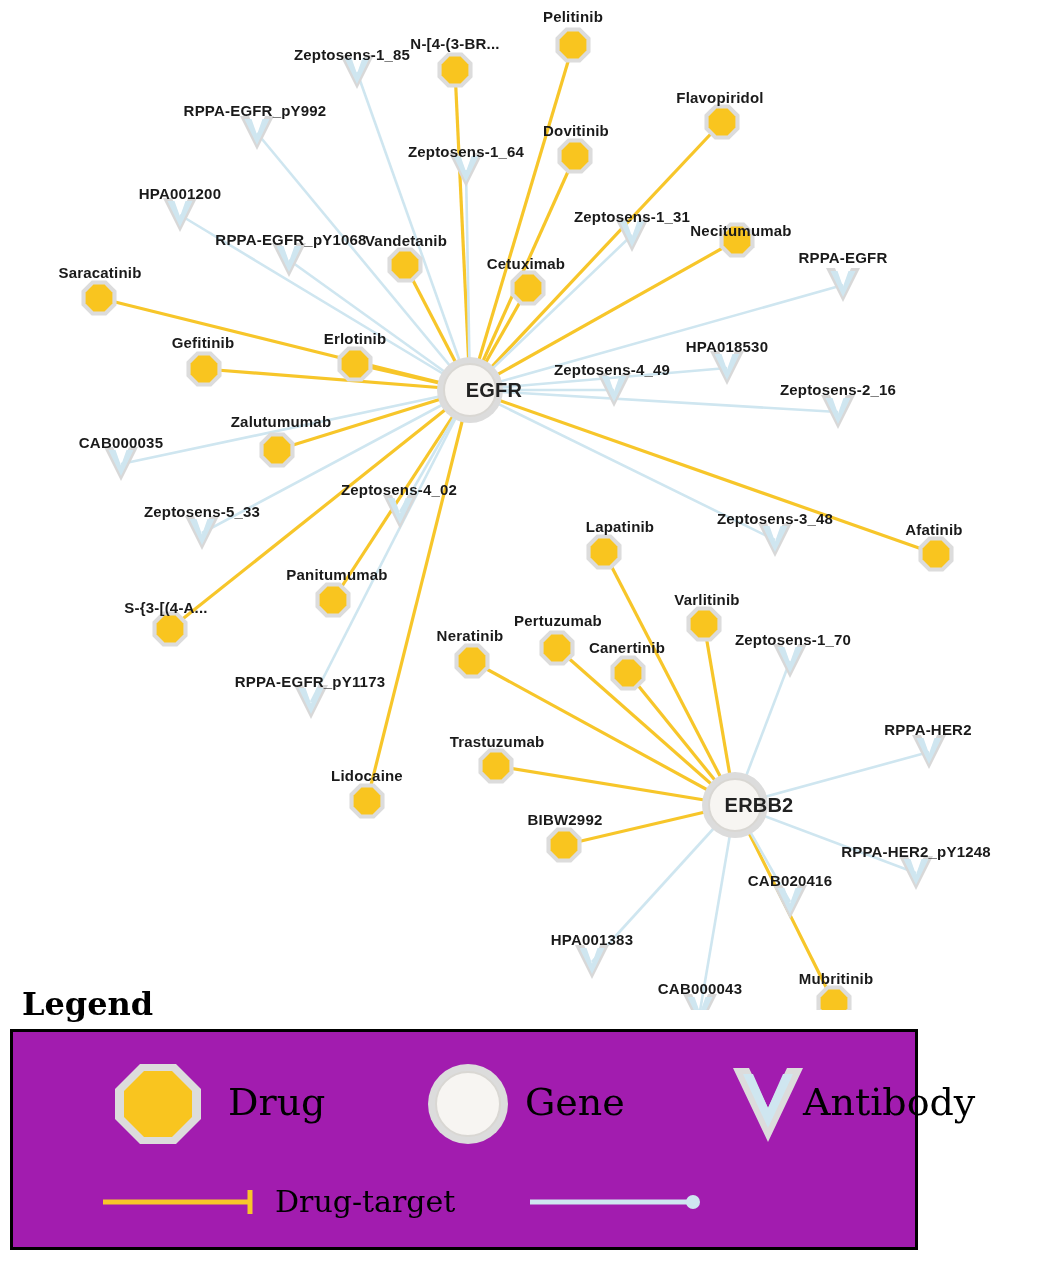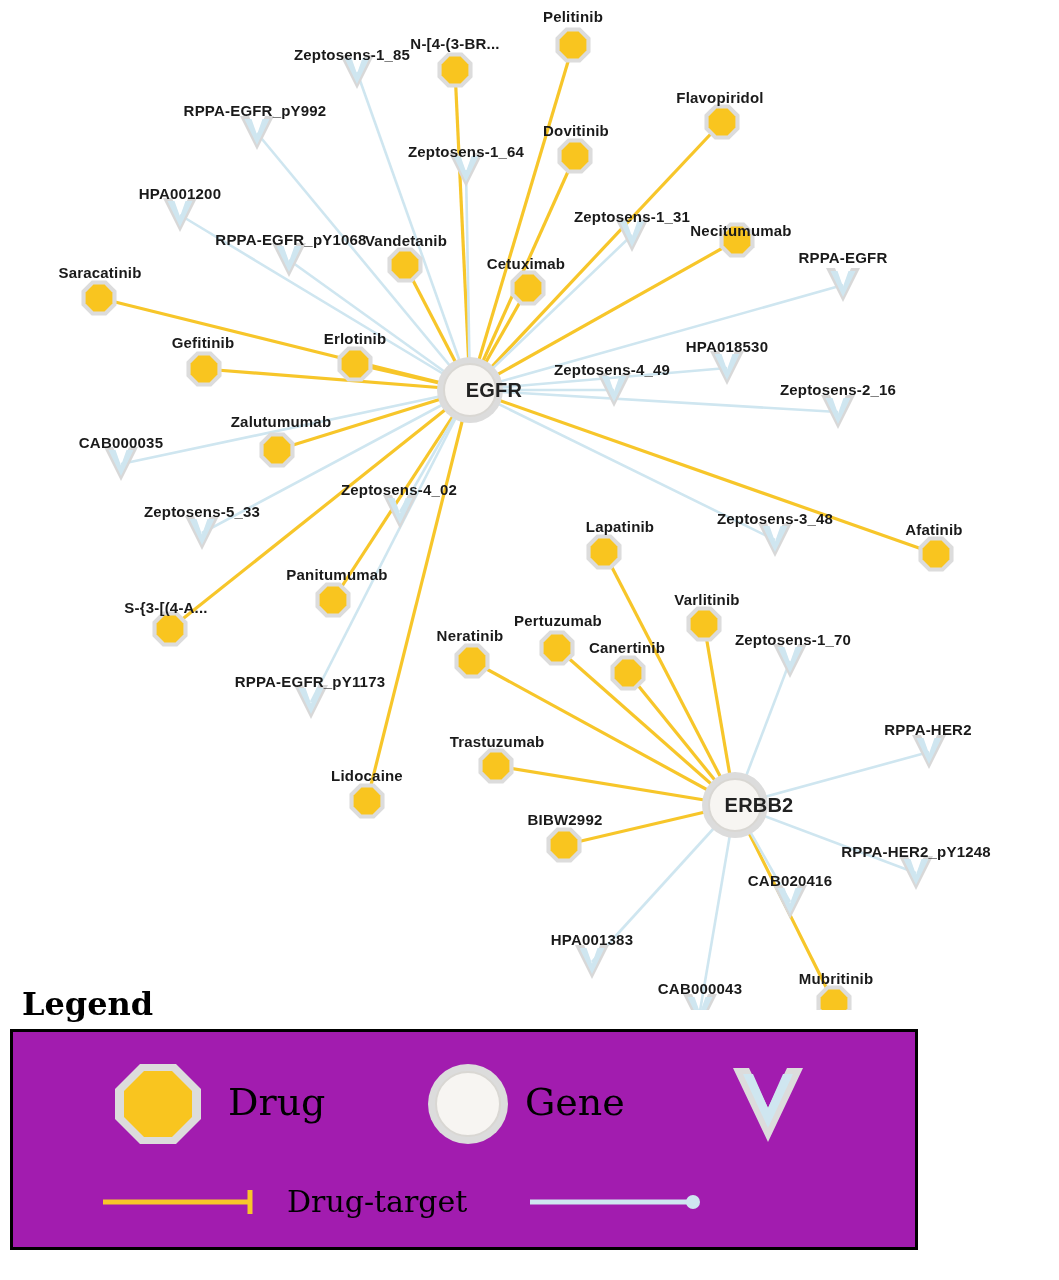--- a/index.html
+++ b/index.html
@@ -286,26 +286,27 @@
     <svg class="legend-shape" style="left:400px; top:22px;" width="110" height="100" viewBox="0 0 110 100">
       <circle cx="55" cy="50" r="40" fill="#dcdcdc"></circle>
       <circle cx="55" cy="50" r="32" fill="#f7f5f2" stroke="#d9d7d3" stroke-width="2"></circle>
     </svg>
     <div class="legend-item-label" style="left:512px; top:48px;">Gene</div>
 
     <svg class="legend-shape" style="left:700px; top:22px;" width="110" height="100" viewBox="0 0 110 100">
       <path d="M20,14 L55,88 L90,14 L74,14 L55,54 L36,14 Z" fill="#dcdcdc"></path>
       <path d="M30,20 L55,74 L80,20 L70,20 L55,54 L40,20 Z" fill="#cfe6f0"></path>
     </svg>
+    <div class="legend-item-label" style="left:790px; top:48px;">Antibody</div>
 
     <svg class="legend-shape" style="left:85px; top:150px;" width="170" height="40" viewBox="0 0 170 40">
       <line x1="5" y1="20" x2="152" y2="20" stroke="#f7c62a" stroke-width="5"></line>
       <line x1="152" y1="8" x2="152" y2="32" stroke="#f7c62a" stroke-width="5"></line>
     </svg>
-    <div class="legend-line-label" style="left:274px; top:152px;text-align:center;">Drug-target</div>
+    <div class="legend-line-label" style="left:262px; top:152px;text-align:center;">Drug-target</div>
 
     <svg class="legend-shape" style="left:512px; top:150px;" width="180" height="40" viewBox="0 0 180 40">
       <line x1="5" y1="20" x2="165" y2="20" stroke="#cfe6f0" stroke-width="5"></line>
       <circle cx="168" cy="20" r="7" fill="#cfe6f0"></circle>
     </svg>
 
   </div>
 </div>
 
 </body></html>

